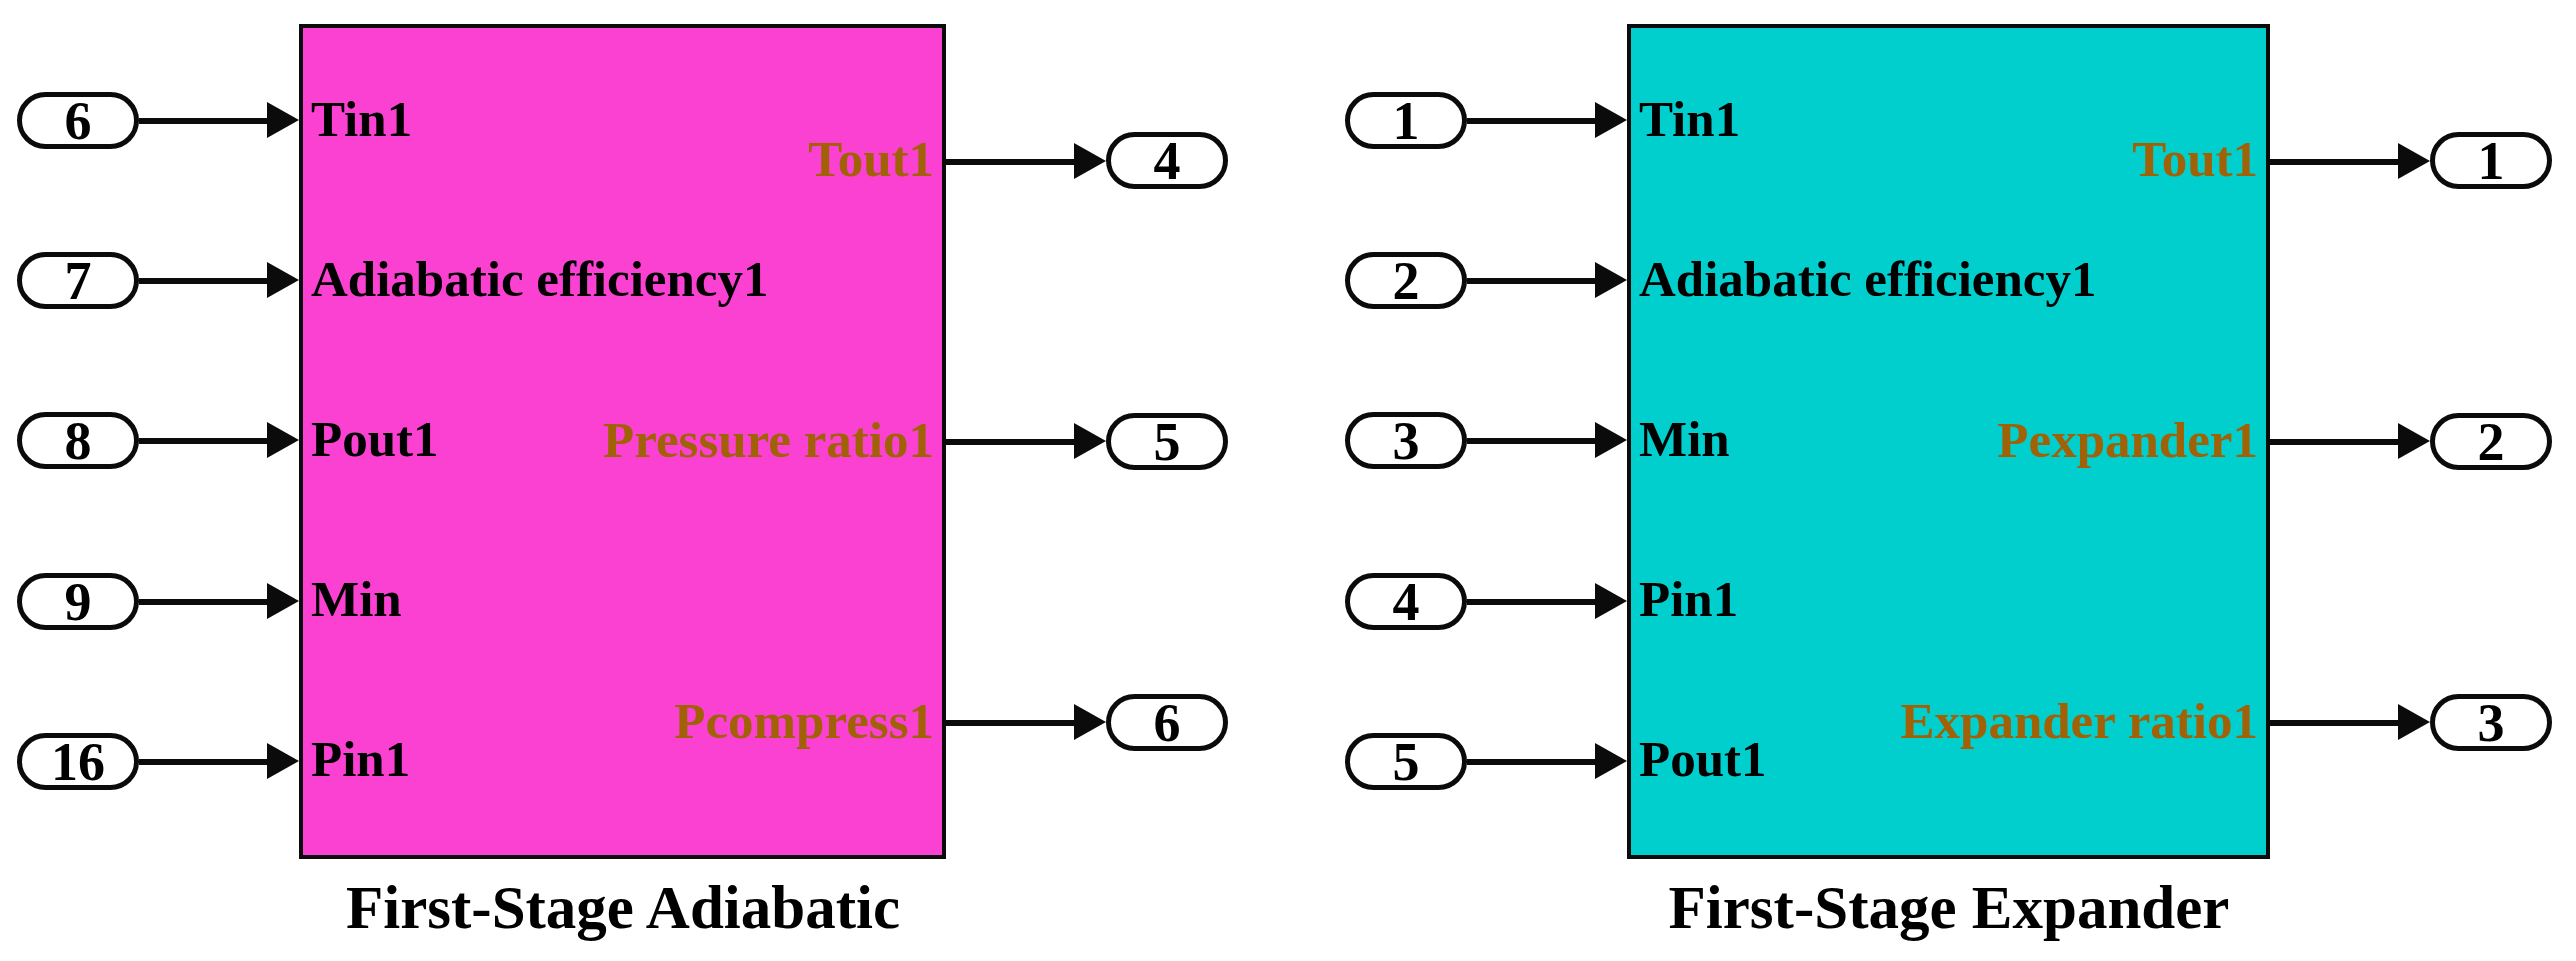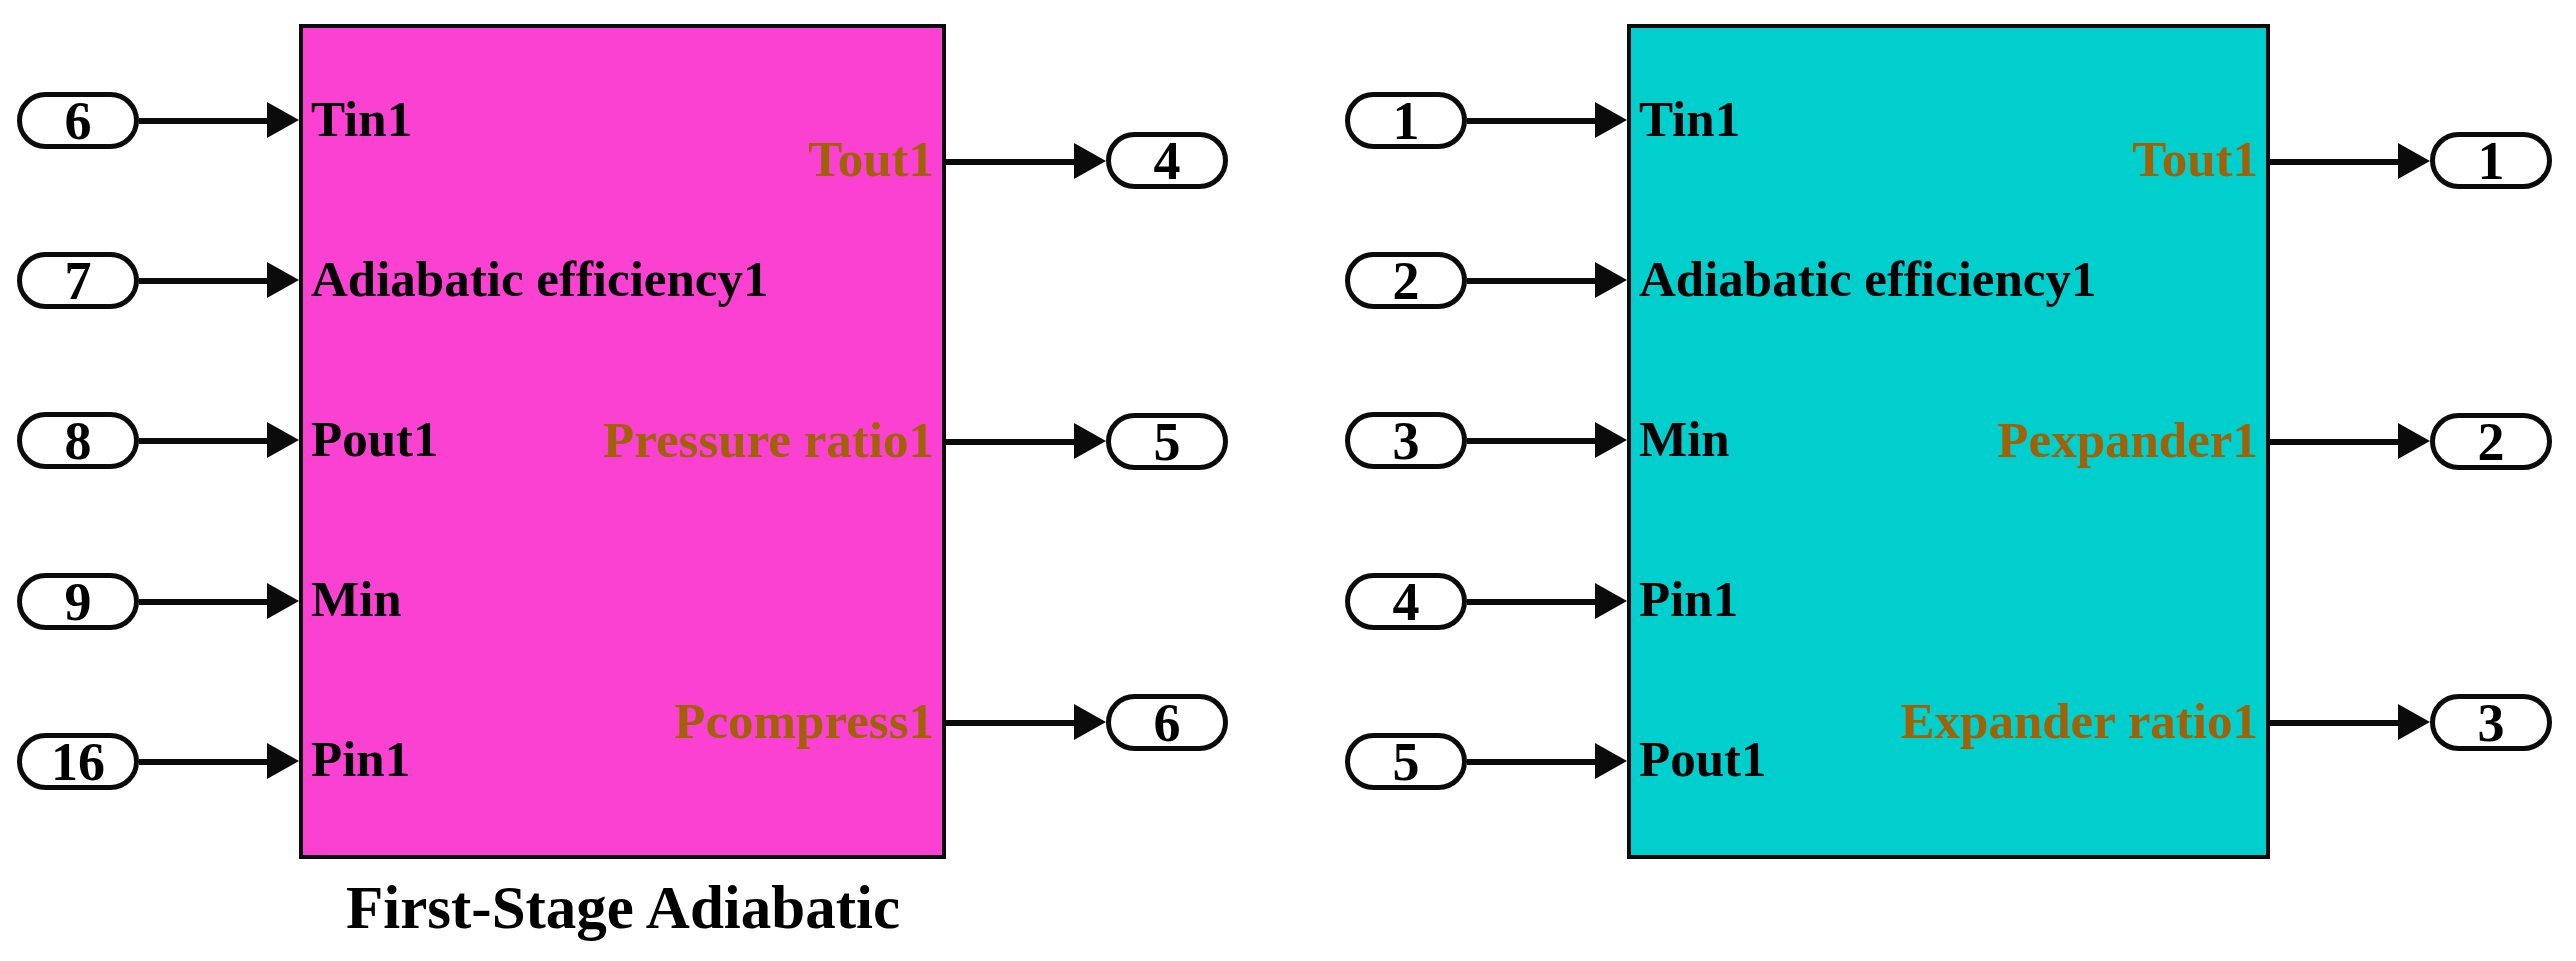--- a/index.html
+++ b/index.html
@@ -61,20 +61,21 @@
 </style>
 </head>
 <body>
 
 <div class="canvas" style="background: rgb(255, 255, 255);">
 
   <div class="block" id="block-0" style="left: 299px; top: 23.6px; width: 647px; height: 835px; background: rgb(250, 65, 210);"></div>
   <div class="caption" id="caption-0" style="left: 623px; top: 877px;">First-Stage Adiabatic</div>
 
   <div class="block" id="block-1" style="left: 1627px; top: 23.6px; width: 643px; height: 835px; background: rgb(0, 207, 206);"></div>
+  <div class="caption" id="caption-1" style="left: 1949px; top: 877px;">First-Stage Expander</div>
 <div class="port-oval" style="left: 17px; top: 92px;">6</div>
     <div class="wire" style="left: 139px; top: 118px; width: 137px;"></div>
     <div class="arrowhead" style="left: 267px; top: 102px;"></div>
     <div class="in-label" style="left: 311px; top: 121px;">Tin1</div>
     <div class="port-oval" style="left: 17px; top: 252px;">7</div>
     <div class="wire" style="left: 139px; top: 278px; width: 137px;"></div>
     <div class="arrowhead" style="left: 267px; top: 262px;"></div>
     <div class="in-label" style="left: 311px; top: 281px;">Adiabatic efficiency1</div>
     <div class="port-oval" style="left: 17px; top: 412px;">8</div>
     <div class="wire" style="left: 139px; top: 438px; width: 137px;"></div>

